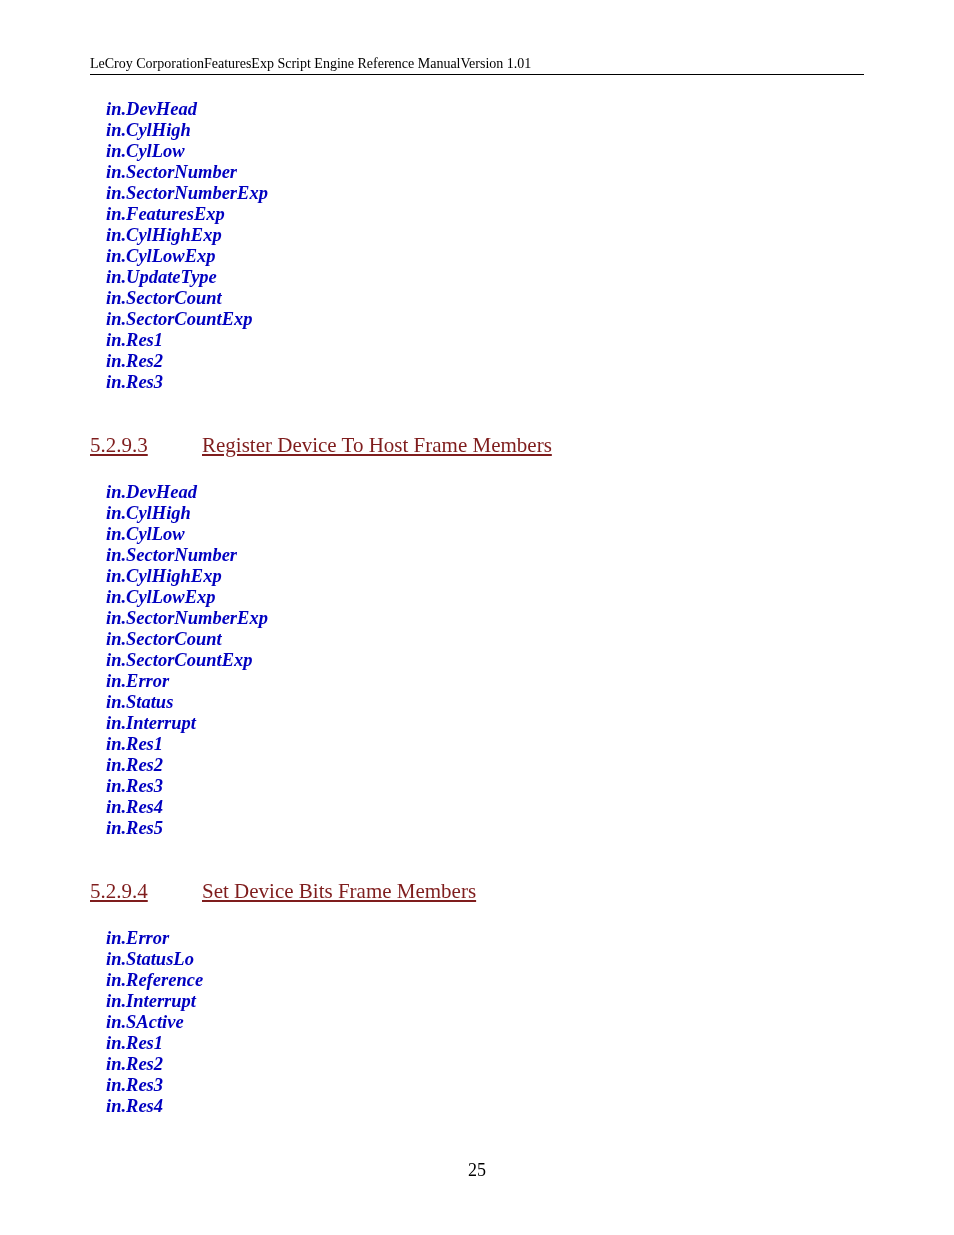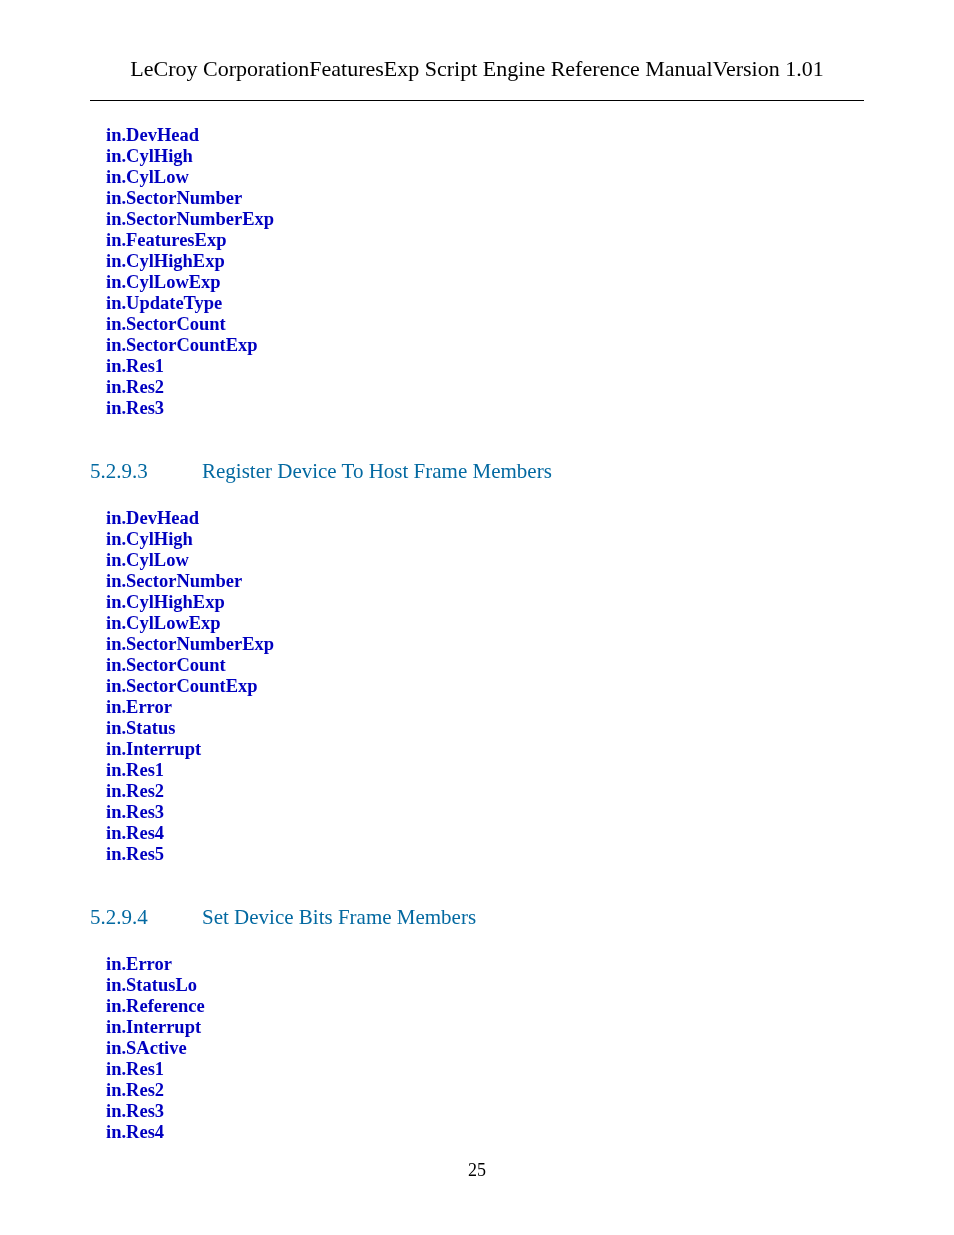--- a/index.html
+++ b/index.html
@@ -12,53 +12,55 @@
     height: 1235px;
     position: relative;
     box-sizing: border-box;
   }
   .page {
     padding: 56px 90px 0 90px;
     box-sizing: border-box;
   }
   .header-row {
     display: flex;
-    justify-content: center;
-    font-size: 22px;
-    padding-bottom: 18px;
+    justify-content: flex-start;
+    font-size: 14px;
+    padding-bottom: 2px;
     border-bottom: 1px solid #000;
   }
   .header-row .left {
     text-align: left;
     white-space: nowrap;
   }
   .header-row .center {
     text-align: left;
     white-space: nowrap;
   }
   .header-row .right {
     text-align: right;
     white-space: nowrap;
   }
   .members {
     margin-left: 16px;
     margin-top: 24px;
   }
   .member-item {
     color: #0000c0;
+    font-style: italic;
     font-weight: bold;
     font-size: 18.5px;
     line-height: 21px;
   }
   .section-heading {
     display: flex;
     font-size: 21px;
     margin-top: 40px;
     margin-bottom: 24px;
-    color: #0369a1;
+    color: #7f1d1d;
+    text-decoration: underline;
   }
   .section-heading .num {
     width: 112px;
     flex: 0 0 112px;
   }
   .section-heading .title {
     flex: 1 1 auto;
   }
   .page-number {
     position: absolute;

